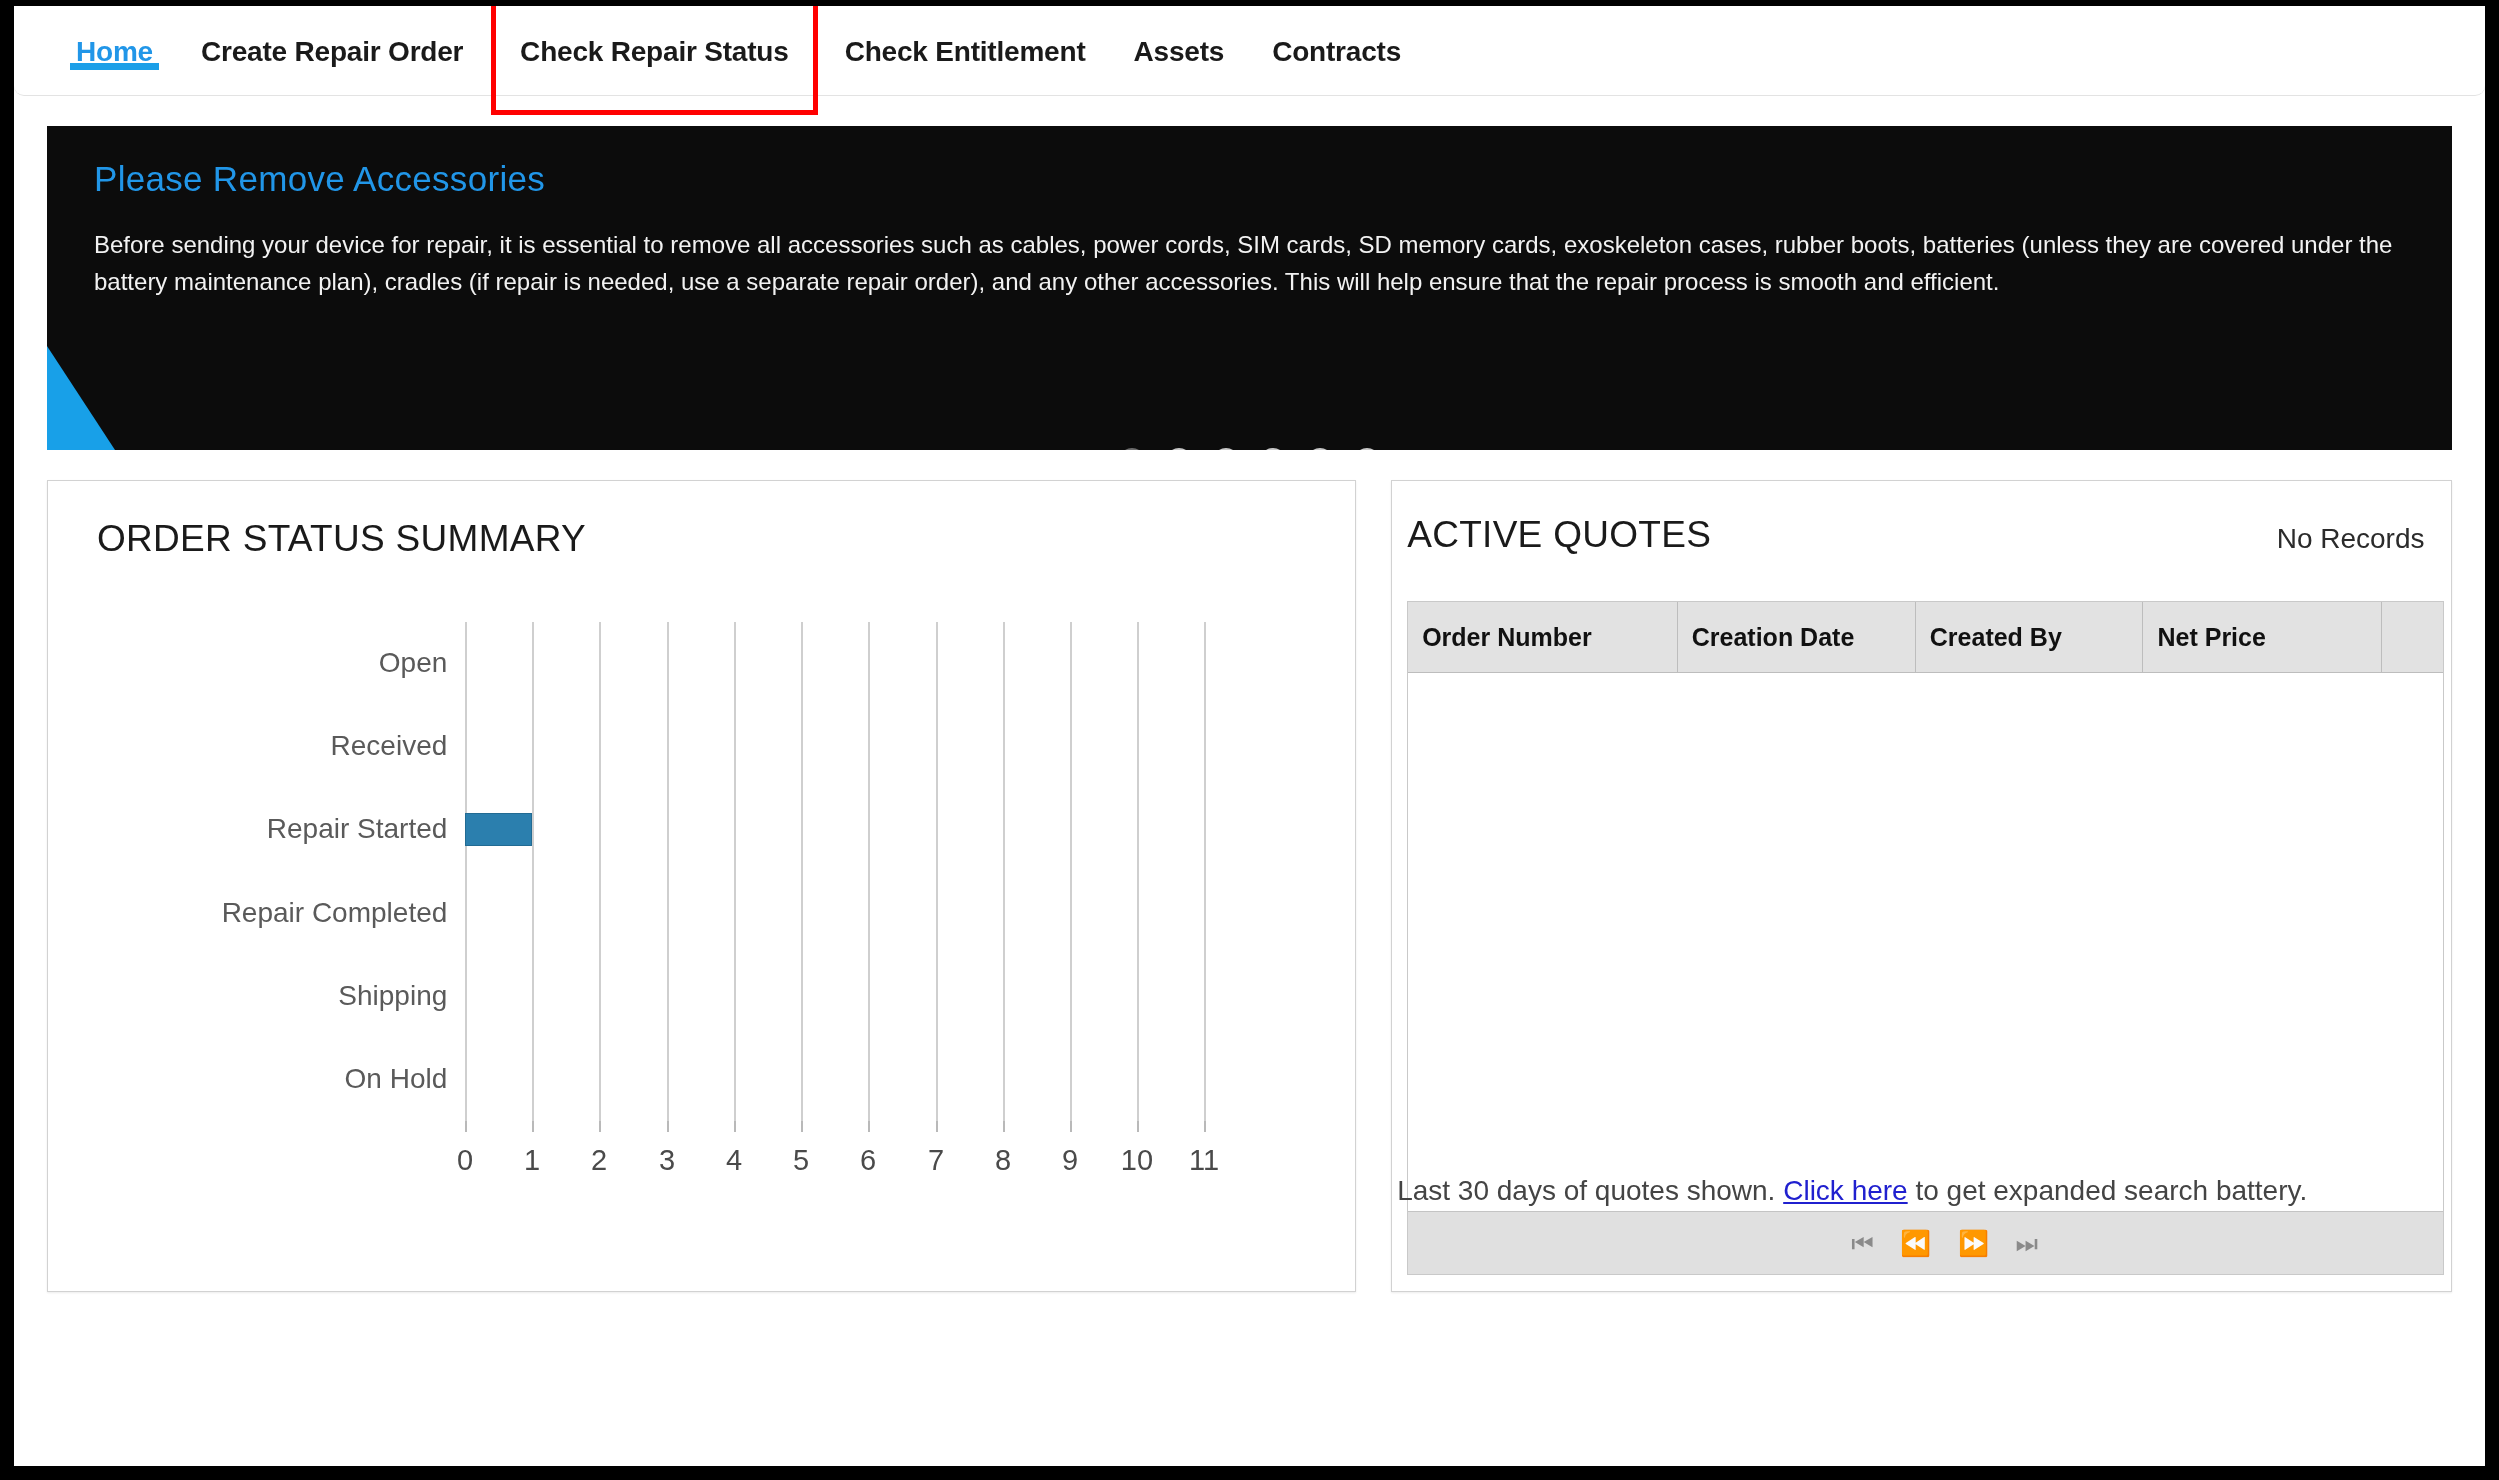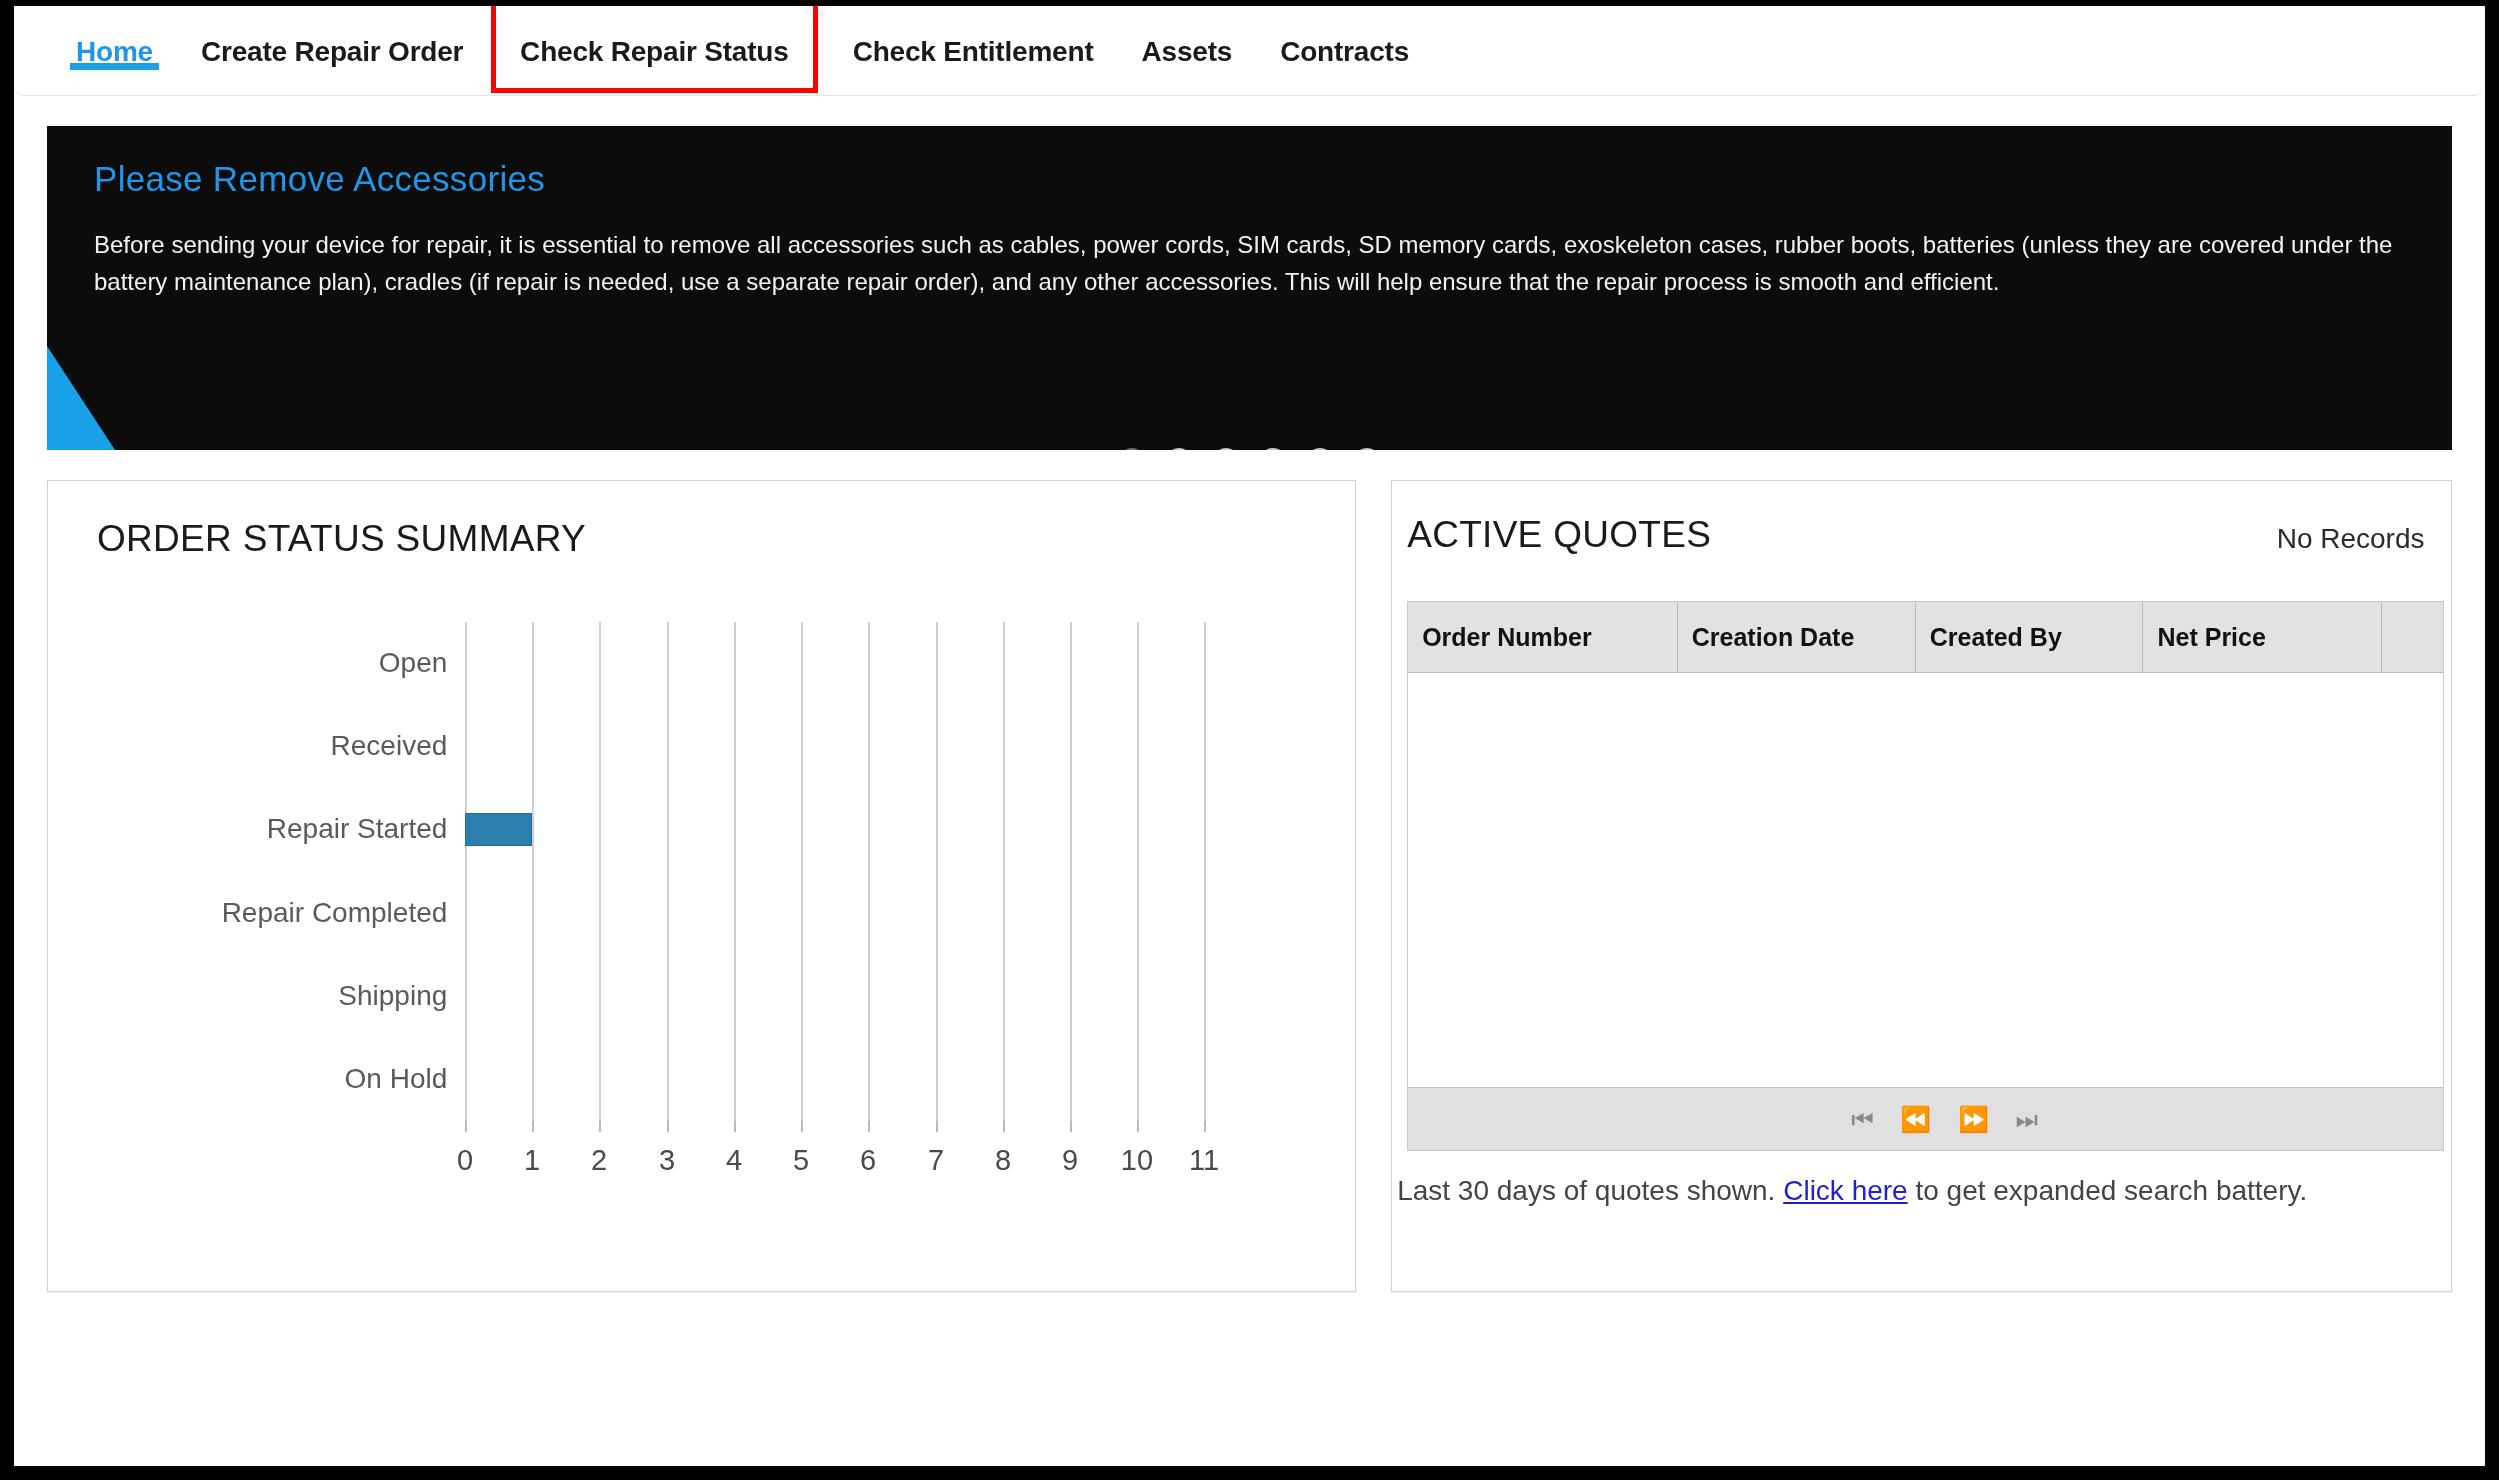--- a/index.html
+++ b/index.html
@@ -61,24 +61,24 @@
     left: 17.7px;
     right: 17.7px;
     bottom: -1.9px;
     height: 7px;
     background: #1b9fe8;
   }
   .nav-item.boxed {
     outline: 5.7px solid #ff0000;
     outline-offset: 0px;
     margin-left: 8.8px;
-    margin-right: 16px;
+    margin-right: 8px;
     padding-top: 30px;
     padding-bottom: 23px;
-    height: 82px;
+    height: 104px;
   }
 
   
   #hero {
     position: relative;
     margin: 30px 33px 0 33px;
     height: 324px;
     background: #0c0c0c;
     overflow: hidden;
   }
@@ -214,21 +214,21 @@
     right: 26.5px;
     top: 42px;
     font-size: 28px;
     color: #2b2b2b;
   }
   #quotes-grid {
     position: absolute;
     left: 15px;
     top: 120px;
     width: 1037px;
-    height: 550px;
+    height: 674px;
     border: 1.9px solid #c9c9c9;
     background: #ffffff;
     overflow: hidden;
   }
   #quotes-table { width: 100%; border-collapse: collapse; table-layout: fixed; }
   #quotes-table th {
     background: #e2e2e2;
     border-right: 1.9px solid #bdbdbd;
     border-bottom: 1.9px solid #bdbdbd;
     text-align: left;

